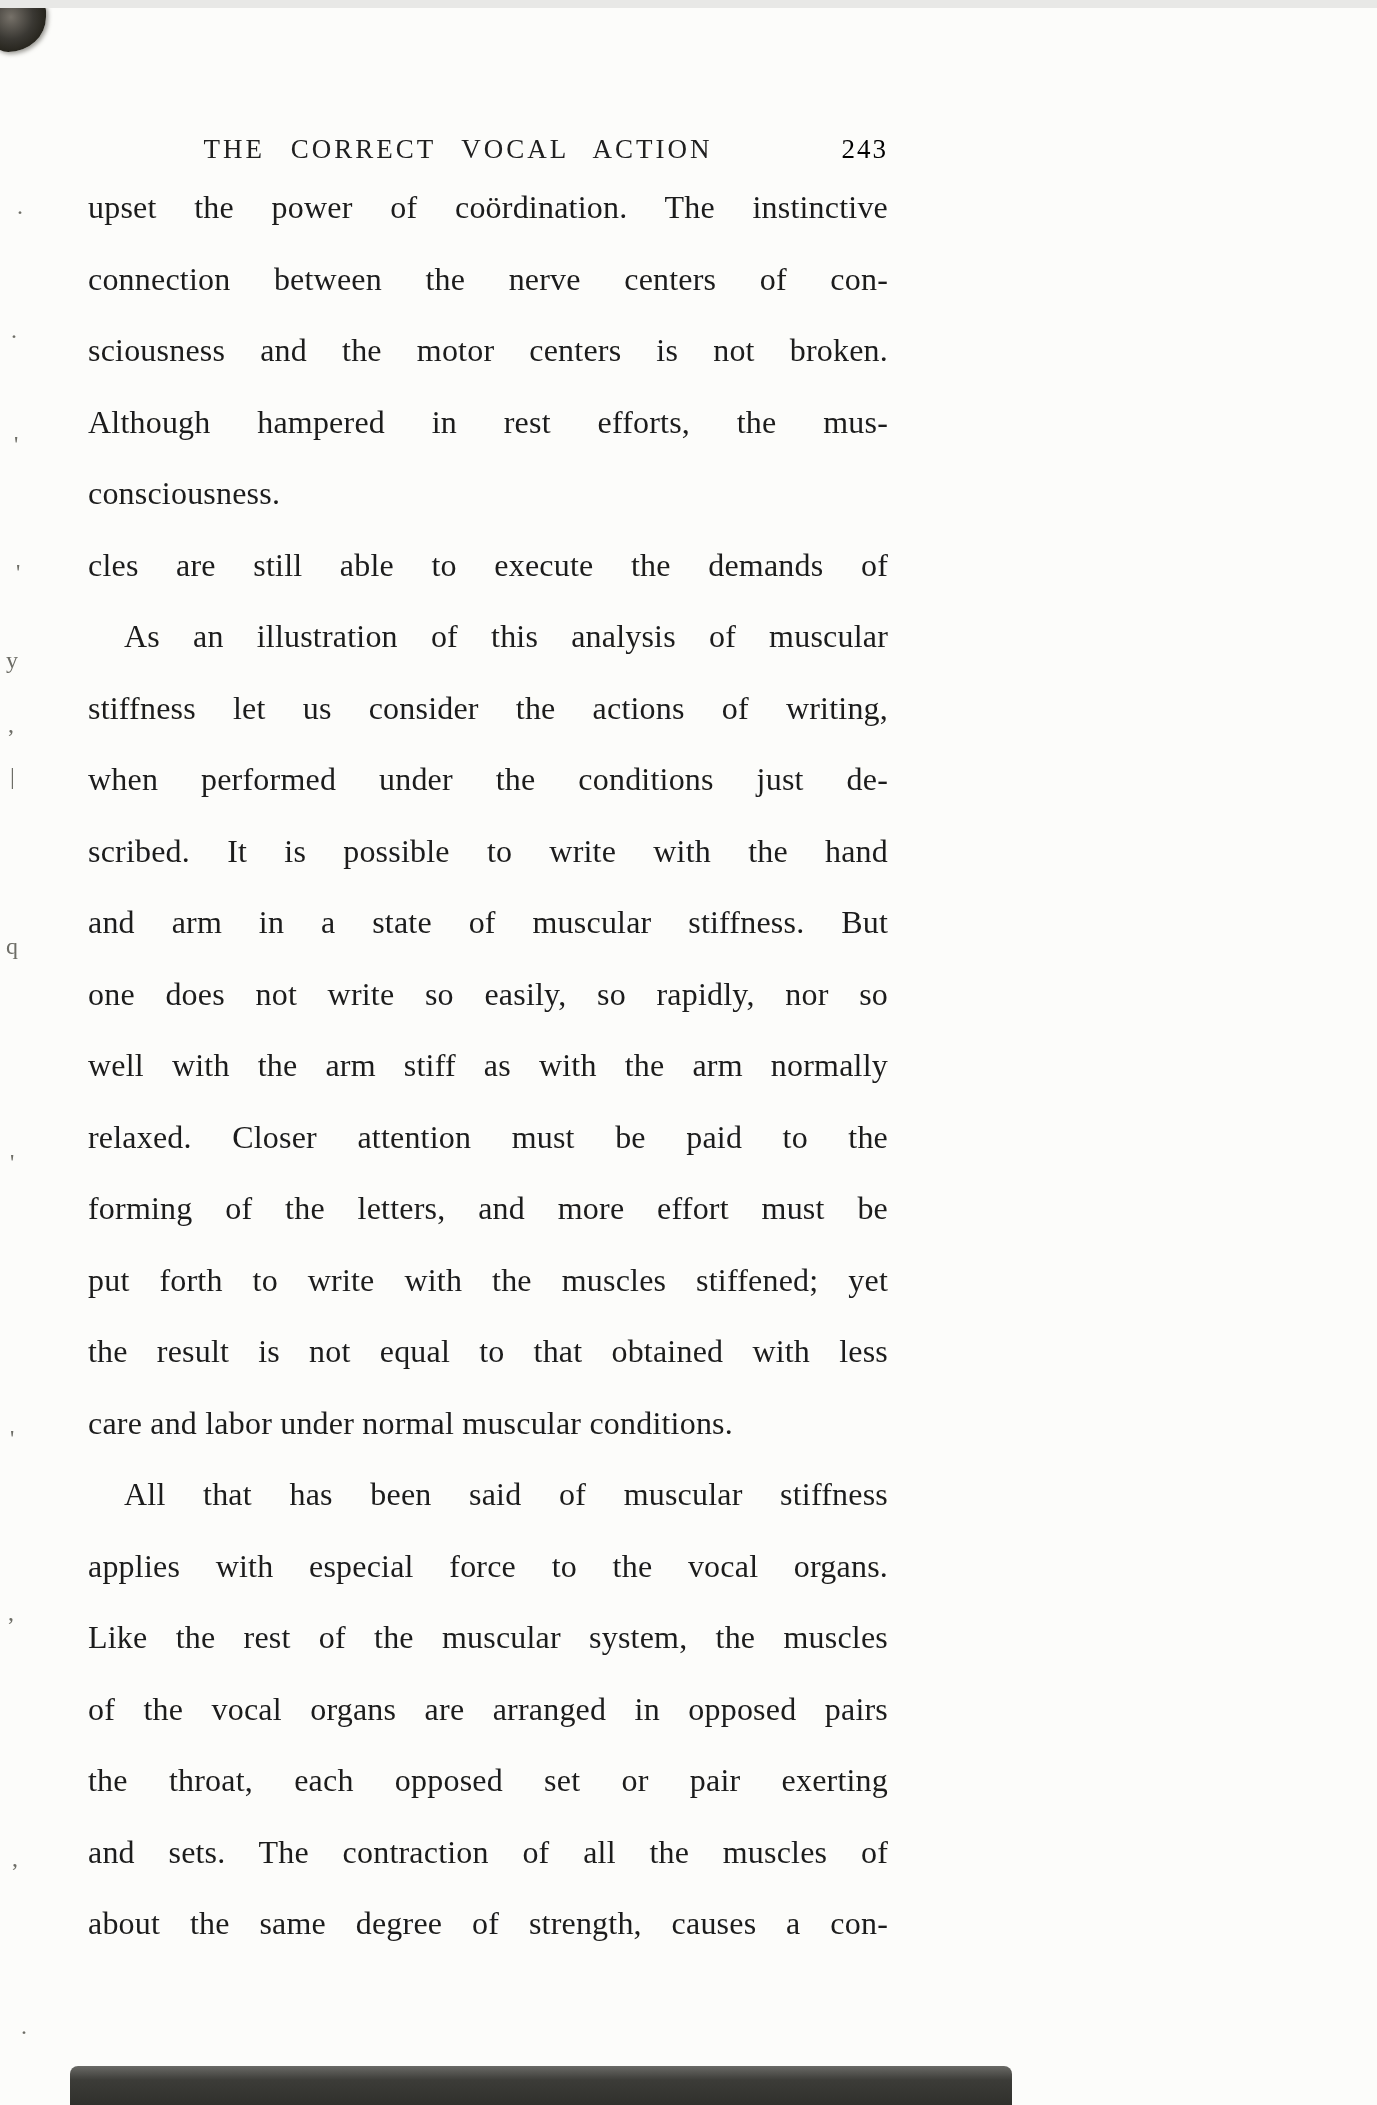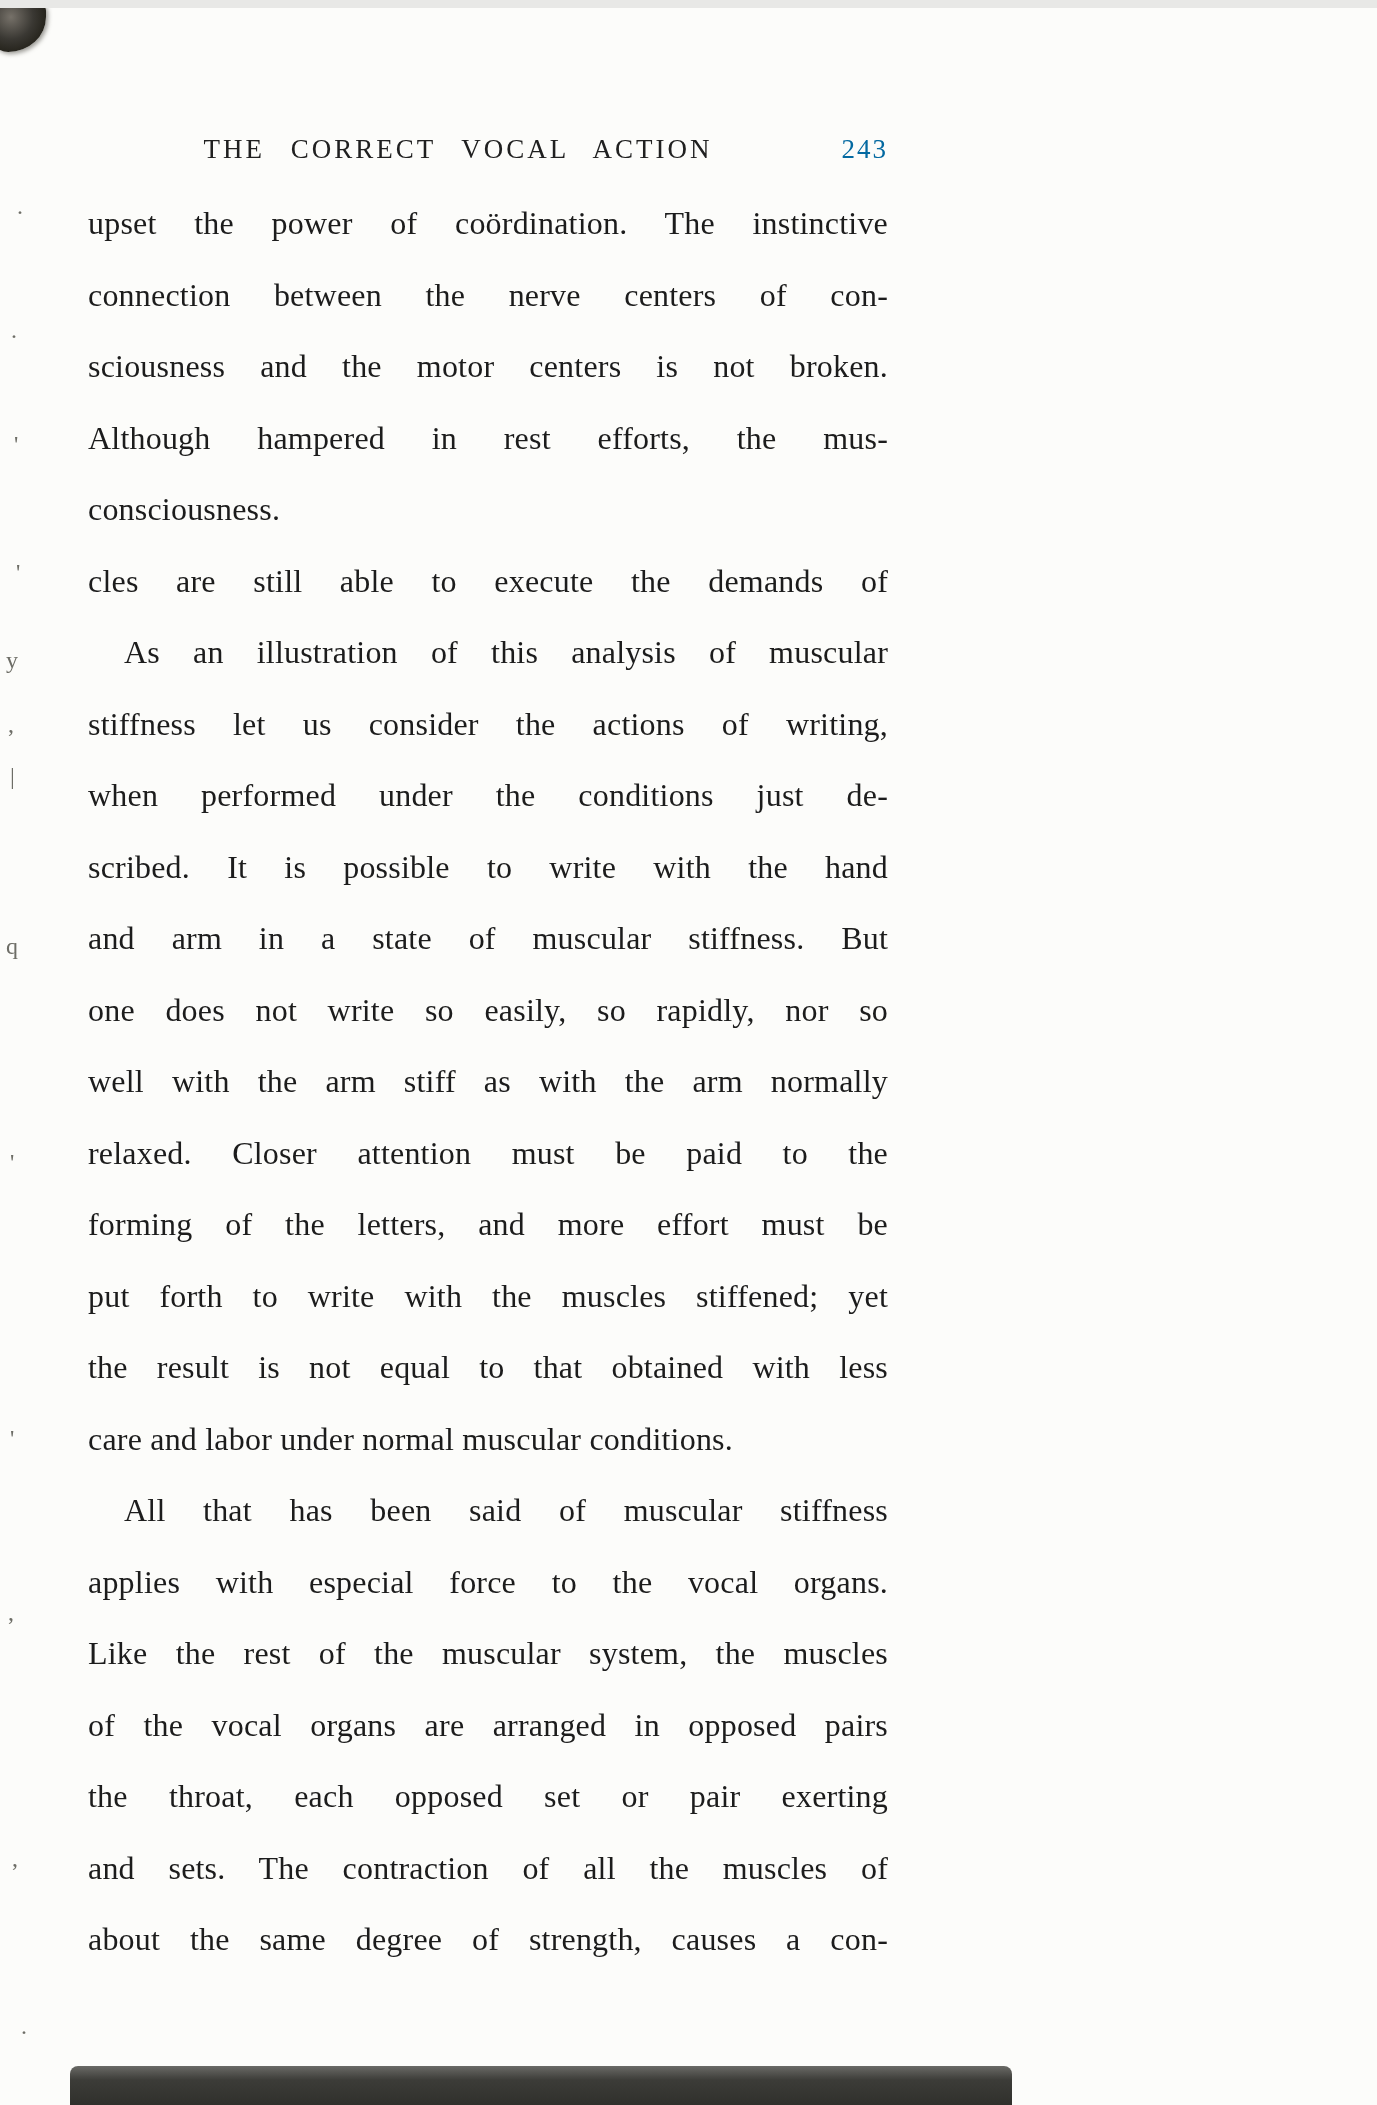--- a/index.html
+++ b/index.html
@@ -32,27 +32,27 @@
     word-spacing: 16px;
     color: #202020;
     white-space: nowrap;
   }
   .page-number {
     position: absolute;
     right: 0;
     top: 0;
     font-size: 27px;
     letter-spacing: 2px;
-    color: #0369a1;
+    color: #000000;
   }
 
   
   .text-block {
     position: absolute;
-    top: 180px;
+    top: 164px;
     left: 88px;
     width: 800px;
   }
   .paragraph { margin: 0; }
   .line {
     font-size: 32px;
     line-height: 71.5px;
     height: 71.5px;
     text-align: justify;
     text-align-last: justify;

